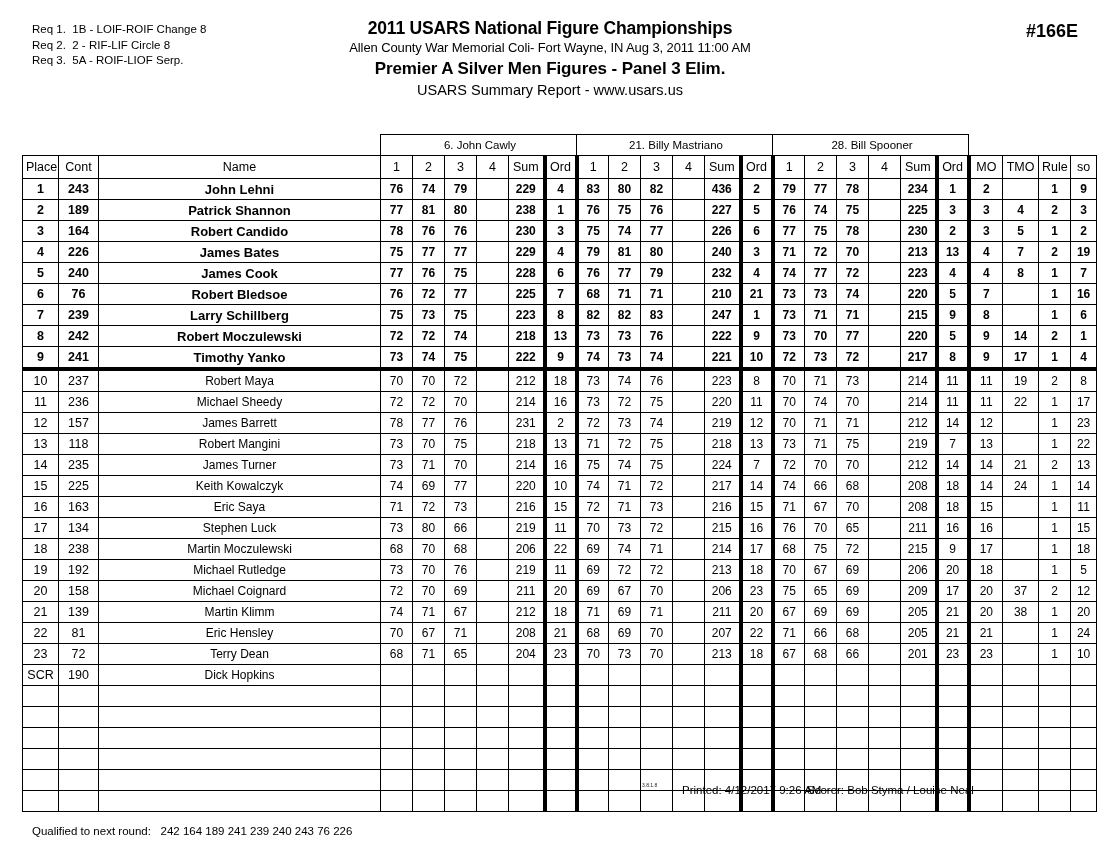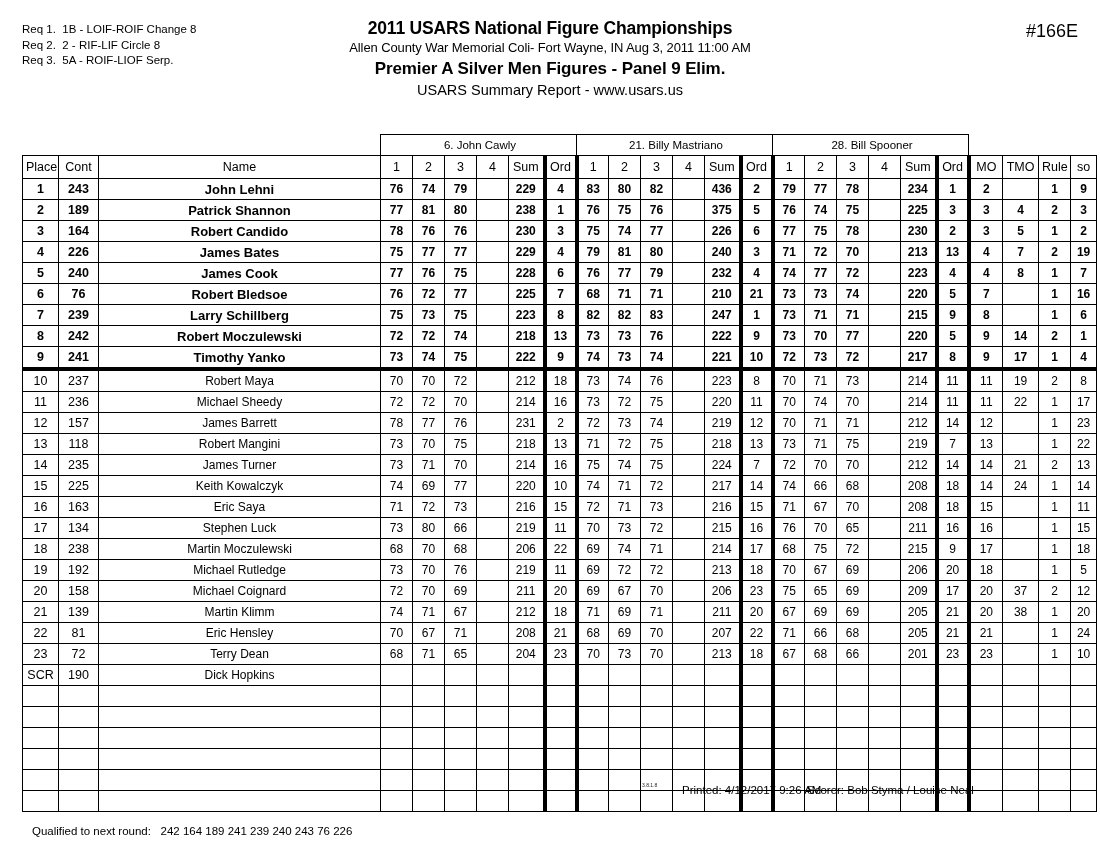--- a/index.html
+++ b/index.html
@@ -21,21 +21,21 @@
     position: relative;
     height: 118px;
   }
   .req-block {
     position: absolute;
     left: 22px;
     top: 22px;
     font-size: 11.5px;
     line-height: 15.5px;
   }
-  .req-line { white-space: pre; }
+  .req-line { white-space: pre; margin-left: 10px; }
 
   .title-block {
     position: absolute;
     left: 170px;
     right: 170px;
     top: 18px;
     text-align: center;
   }
   .title-1 {
     font-size: 17.5px;
@@ -56,21 +56,21 @@
   }
   .title-4 {
     font-size: 14.5px;
     line-height: 21px;
   }
   .event-num {
     position: absolute;
     right: 22px;
     top: 21px;
     font-size: 18px;
-    font-weight: normal;
+    font-weight: bold;
   }
 
   
   .table-wrap {
     position: absolute;
     left: 22px;
     top: 134px;
     width: 1013px;
   }
   table.sheet {
@@ -144,21 +144,21 @@
 
   <div class="req-block">
     <div class="req-line">Req 1.  1B - LOIF-ROIF Change 8</div>
     <div class="req-line">Req 2.  2 - RIF-LIF Circle 8</div>
     <div class="req-line">Req 3.  5A - ROIF-LIOF Serp.</div>
   </div>
 
   <div class="title-block">
     <div class="title-1">2011 USARS National Figure Championships</div>
     <div class="title-2">Allen County War Memorial Coli- Fort Wayne, IN  Aug 3, 2011  11:00 AM</div>
-    <div class="title-3">Premier A Silver Men Figures - Panel 9 Elim.</div>
+    <div class="title-3">Premier A Silver Men Figures - Panel 3 Elim.</div>
     <div class="title-4">USARS Summary Report - www.usars.us</div>
   </div>
 
   <div class="event-num">#166E</div>
 </div>
 
 <div class="table-wrap">
   <table class="sheet">
     <colgroup>
       <col style="width:36px">
@@ -268,21 +268,21 @@
           <td>77</td>
           <td>81</td>
           <td>80</td>
           <td></td>
           <td>238</td>
           <td class="ord thick-l thick-r">1</td>
           <td>76</td>
           <td>75</td>
           <td>76</td>
           <td></td>
-          <td>375</td>
+          <td>227</td>
           <td class="ord thick-l thick-r">5</td>
           <td>76</td>
           <td>74</td>
           <td>75</td>
           <td></td>
           <td>225</td>
           <td class="ord thick-l thick-r">3</td>
           <td>3</td>
           <td>4</td>
           <td>2</td>

